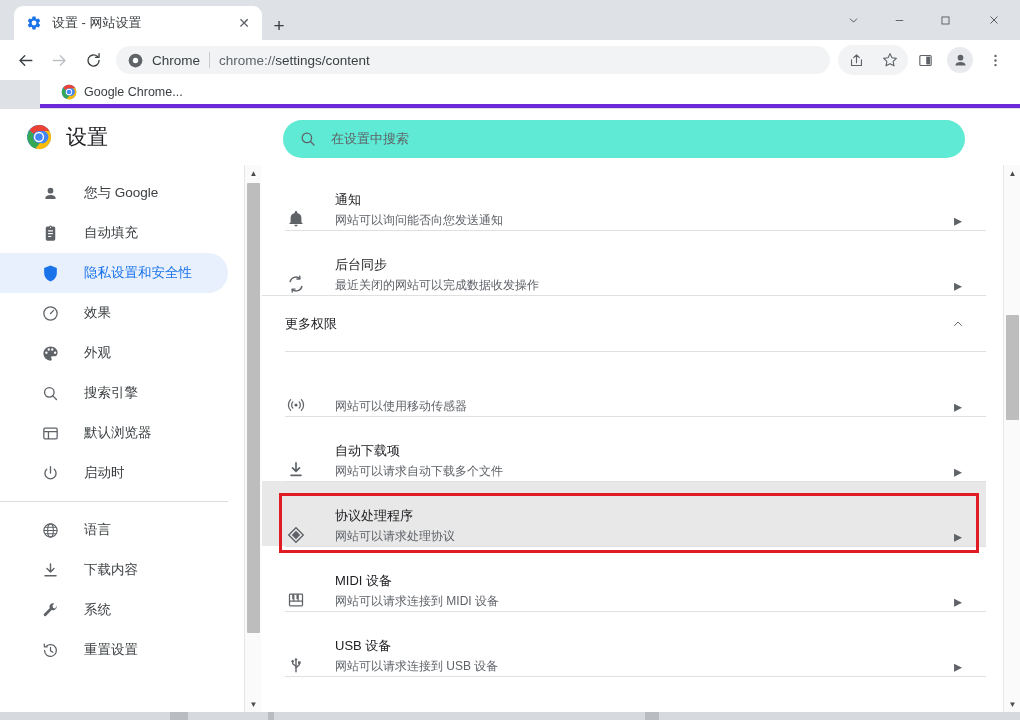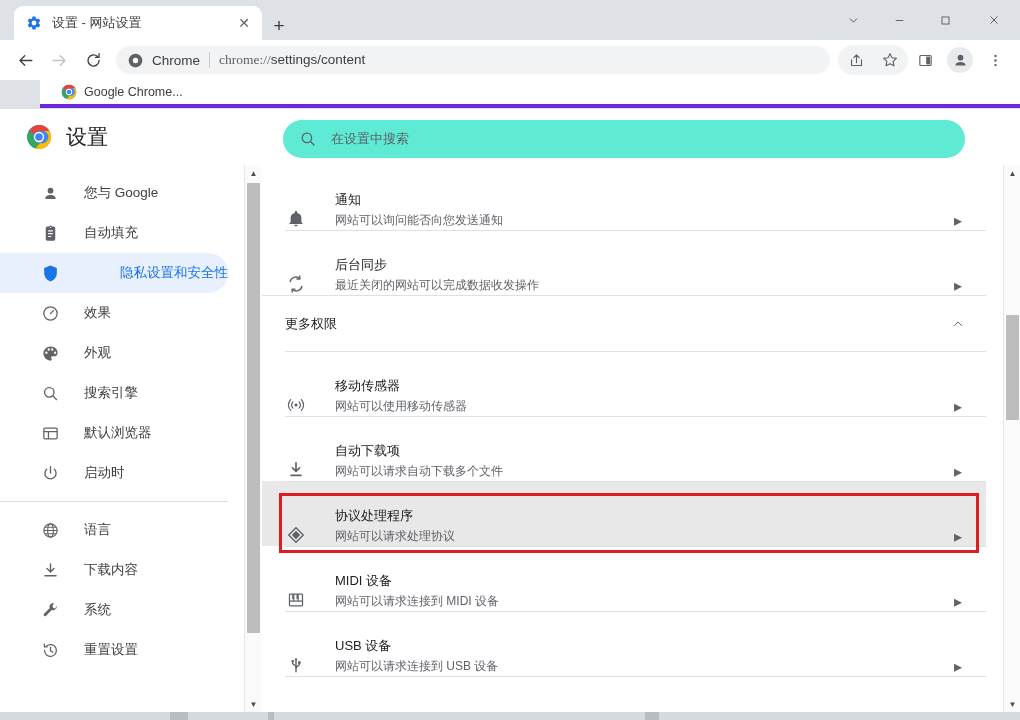--- a/index.html
+++ b/index.html
@@ -60,21 +60,21 @@
   #omnibox {
     flex: 1; height: 28px; margin: 0 8px 0 6px; background: #f1f3f4;
     border-radius: 14px; display: flex; align-items: center; padding: 0 12px;
   }
   #omnibox .chrome-mark { width: 15px; height: 15px; flex: 0 0 15px; margin-right: 9px; }
   #omnibox .scheme { font-size: 13.5px; color: #3c4043; }
   #omnibox .divider {
     width: 1px; height: 16px; background: #c8cbcf; margin: 0 9px;
   }
   #omnibox .url { font-size: 13.5px; color: #3c4043; white-space: nowrap; }
-  #omnibox .url .grey { color: #5f6368; font-family: Liberation Serif, serif; }
+  #omnibox .url .grey { color: #5f6368; }
   #tb-right { display: flex; align-items: center; }
   #tb-pill {
     display: flex; align-items: center; background: #f1f3f4;
     border-radius: 16px; height: 30px; padding: 0 1px;
   }
   #avatar {
     width: 26px; height: 26px; flex: 0 0 26px; margin: 0 5px;
     border-radius: 50%; background: #e8eaed;
     display: flex; align-items: center; justify-content: center; color: #5f6368;
   }
@@ -120,21 +120,21 @@
   .navitem {
     display: flex; align-items: center; height: 40px;
     margin: 0 16px 0 0; border-radius: 0 20px 20px 0;
     padding-left: 40px; color: #5f6368;
   }
   .navitem .nico {
     width: 20px; height: 20px; flex: 0 0 20px; margin-right: 24px;
     display: flex; align-items: center; justify-content: center;
   }
   .navitem .nlabel { font-size: 13.5px; color: #3c4043; white-space: nowrap; }
-  .navitem.selected { background: #e8f0fe; gap: 36px; }
+  .navitem.selected { background: #e8f0fe; }
   .navitem.selected .nlabel { color: #1a73e8; }
   .navitem.selected .nico { color: #1a73e8; }
   #navsep { height: 1px; background: #dadce0; margin: 8px 0 8px 0; width: 228px; }
 
   
   #sb-scroll {
     position: absolute; left: 244px; top: 56px; width: 17px; height: 547px;
     background: #fafafa; border-left: 1px solid #e6e6e6;
   }
   #sb-scroll .arrow {
@@ -533,21 +533,20 @@
       </div>
 
       <div class="row">
         <span class="rico">
           <svg viewBox="0 0 24 24" width="20" height="20">
               <circle cx="12" cy="12" r="1.9" fill="#5f6368"></circle>
               <path d="M8.3 8.3a5.2 5.2 0 000 7.4M15.7 8.3a5.2 5.2 0 010 7.4M5.6 5.6a9 9 0 000 12.8M18.4 5.6a9 9 0 010 12.8" stroke="#5f6368" stroke-width="1.5" fill="none" stroke-linecap="round"></path>
             </svg>
         </span>
         <span class="rtext">
-          <div class="rtitle">移动传感器</div>
           <div class="rsub">网站可以使用移动传感器</div>
         </span>
         <span class="rchev">▸</span>
       </div>
 
       <div class="row">
         <span class="rico">
           <svg viewBox="0 0 24 24" width="20" height="20">
               <path d="M12 3.4v9.8M7.8 9.4l4.2 4.2 4.2-4.2" stroke="#5f6368" stroke-width="2" fill="none" stroke-linecap="round" stroke-linejoin="round"></path>
               <path d="M6 18.4h12" stroke="#5f6368" stroke-width="2" stroke-linecap="round"></path>

